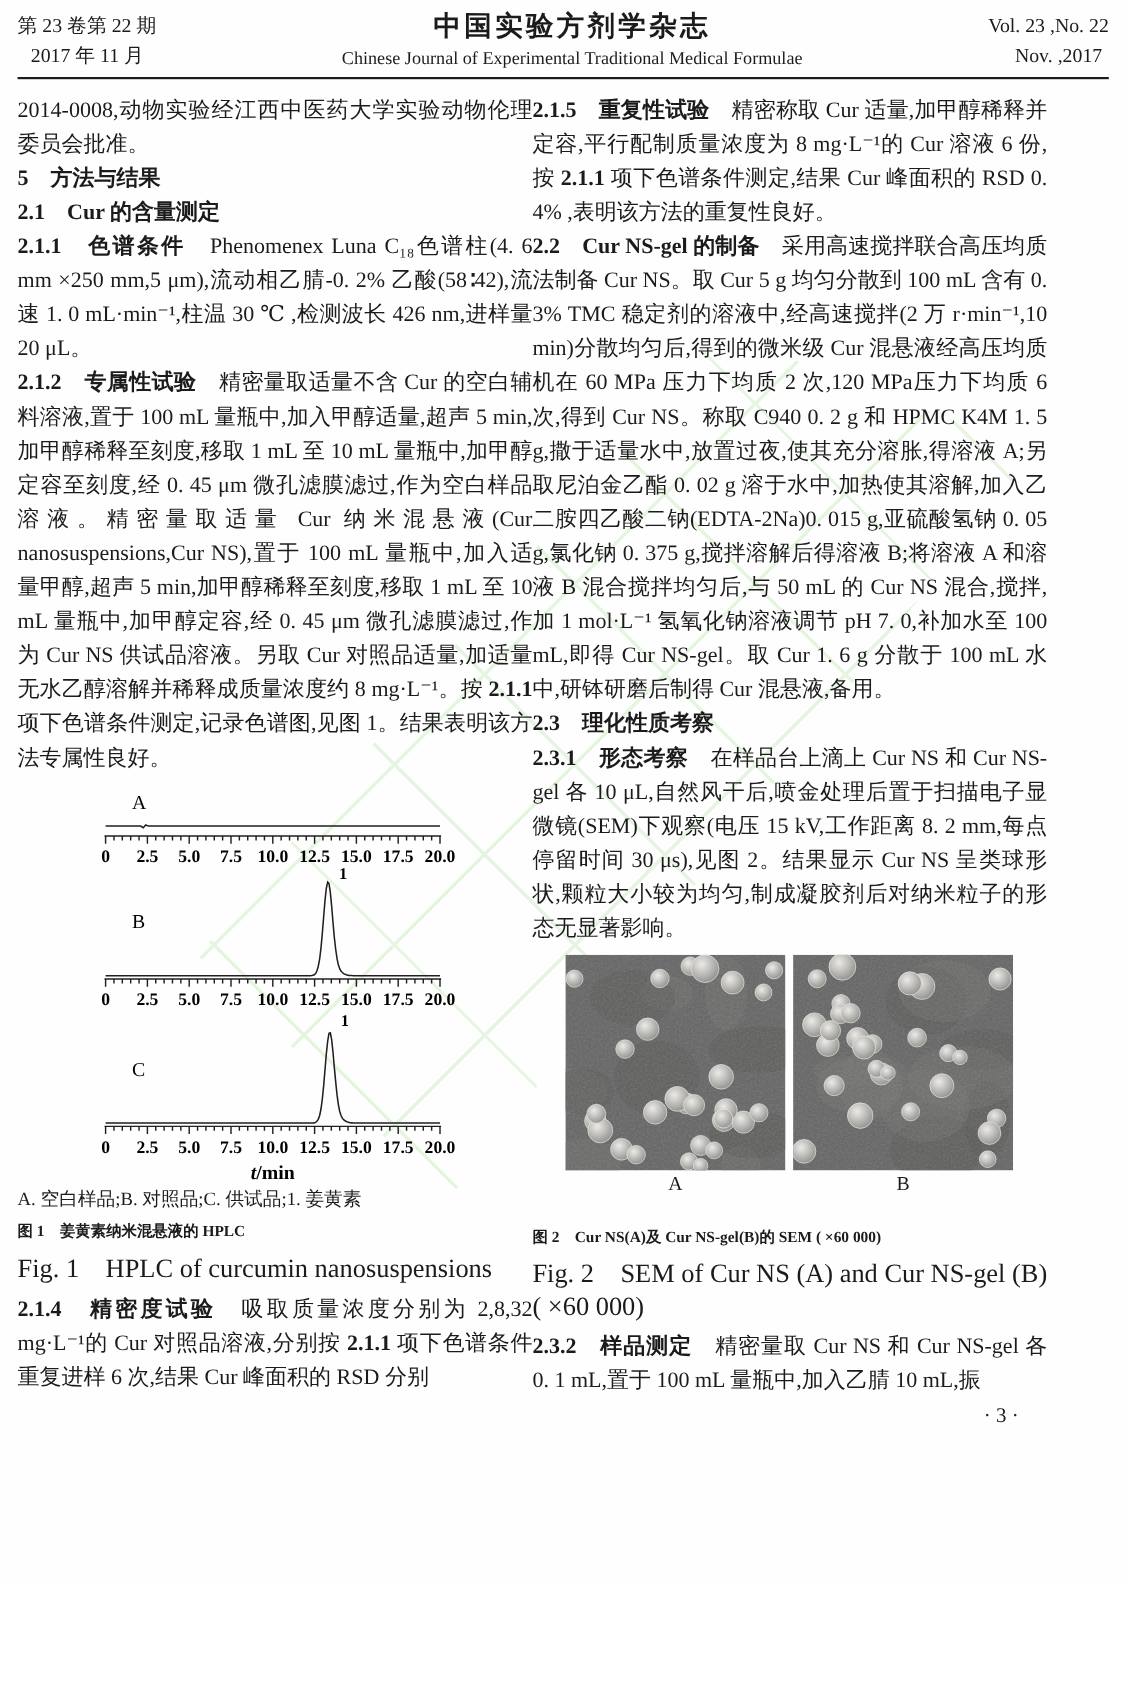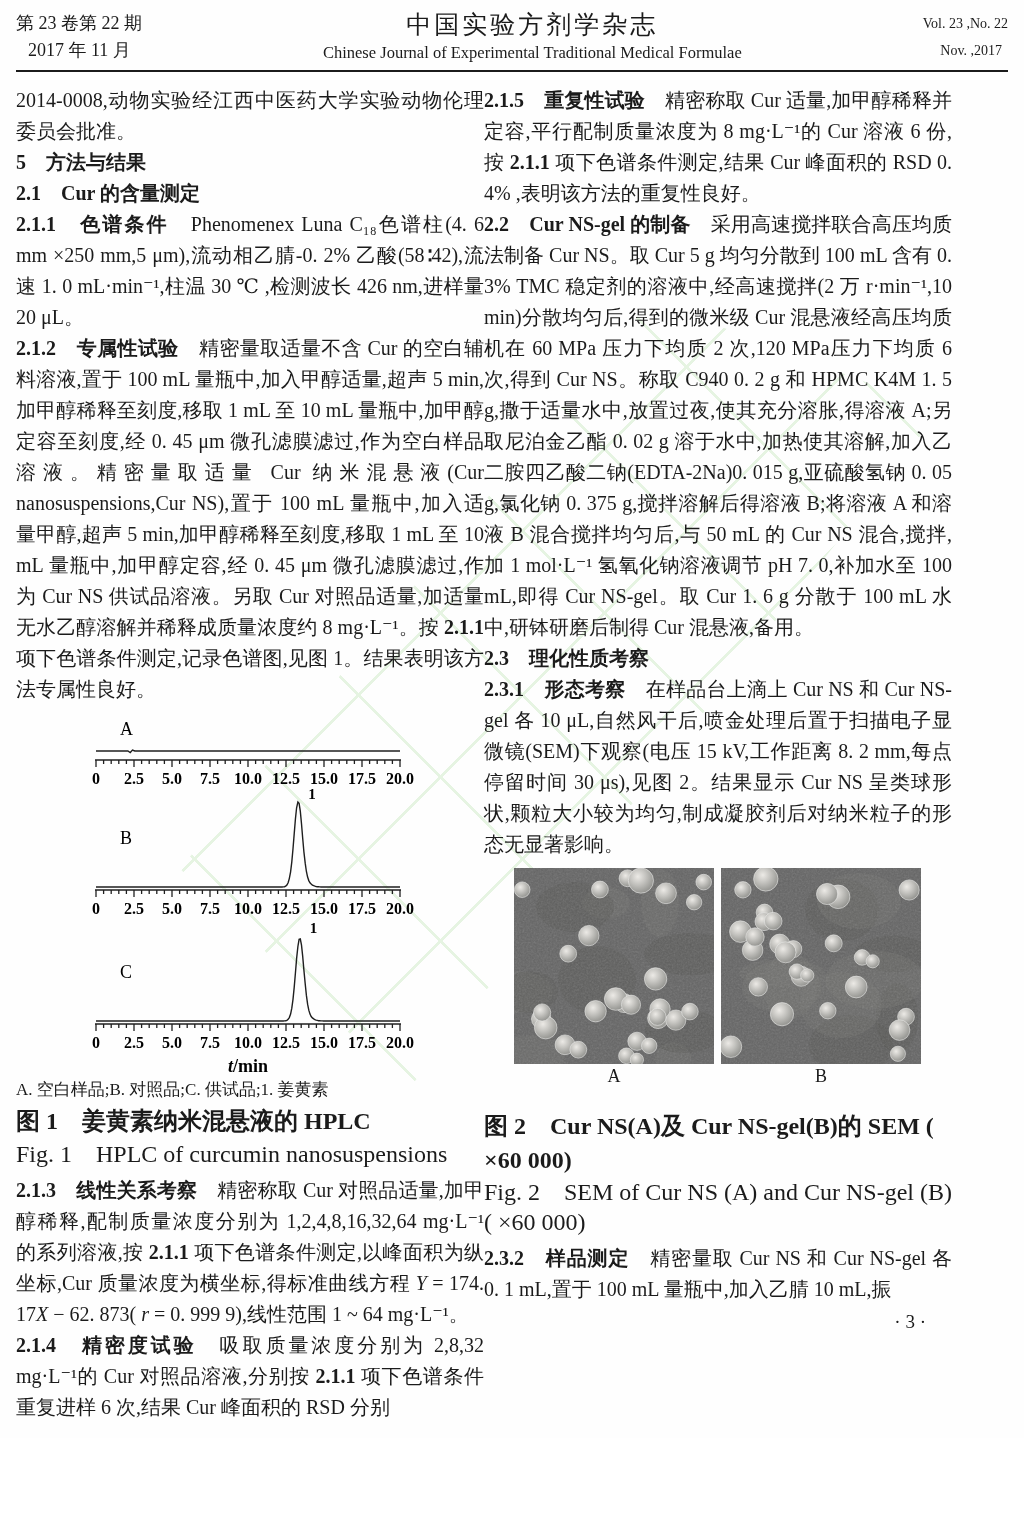--- a/index.html
+++ b/index.html
@@ -11,42 +11,42 @@
   .watermark{position:absolute;left:180px;top:300px;width:760px;height:790px;opacity:.5;pointer-events:none;z-index:0;
     background:
       repeating-linear-gradient(45deg,transparent 0 56px,#cde9c6 56px 59px,transparent 59px 116px),
       repeating-linear-gradient(135deg,transparent 0 56px,#cde9c6 56px 59px,transparent 59px 116px);
     clip-path:polygon(0% 72%,62% 0%,100% 14%,30% 100%);}
 
   .hdr{display:flex;justify-content:space-between;align-items:flex-start;position:relative;z-index:2}
   .hdr-left{font-size:18px;line-height:27px;white-space:nowrap}
   .hdr-left .l2{padding-left:12px}
   .hdr-center{text-align:center;flex:1;padding:0 10px}
-  .hdr-center .cn{font-size:25px;font-weight:400;letter-spacing:3px;line-height:30px}
+  .hdr-center .cn{font-size:25px;font-weight:700;letter-spacing:3px;line-height:30px}
   .hdr-center .en{font-size:16.5px;line-height:25px;white-space:nowrap}
-  .hdr-right{font-size:14px;line-height:27px;text-align:right;white-space:nowrap}
+  .hdr-right{font-size:18px;line-height:27px;text-align:right;white-space:nowrap}
   .hdr-right .l2{padding-right:6px}
   .rule{border-top:2.5px solid #1b1b1b;margin-top:5px;position:relative;z-index:2}
 
   .columns{display:flex;margin-top:13px;position:relative;z-index:1}
   .col{width:468px;font-size:20px;line-height:31px}
   .col p{text-align:justify;text-justify:inter-ideograph}
   b{font-weight:700}
 
   figure{margin:0}
   .fig1{margin:12px 0 0 0}
   .fig1 svg{display:block;width:462px;height:358px}
   .trace{fill:none;stroke:#1f1f1f;stroke-width:1.4}
   .ax{stroke:#1f1f1f;stroke-width:1.3}
   .tick{font-size:16px;font-weight:700;text-anchor:middle;font-family:"Liberation Serif",serif}
   .plabel{font-size:18px;font-family:"Liberation Serif",serif}
   .pknum{font-size:15px;font-weight:700}
   .xlab{font-size:18px;font-weight:700;text-anchor:middle}
   .fig-note{font-size:17px;line-height:26px;margin-top:2px}
-  .fig-cap-cn{font-size:24px;font-weight:700;line-height:36px}
+  .fig-cap-cn{font-size:14px;font-weight:700;line-height:36px}
   .fig-cap-en{font-size:24px;font-weight:400;line-height:30px;margin-bottom:6px}
 
   .fig2{margin-top:8px}
   .sem-row{display:flex;gap:7px;margin-left:30px}
   .sem-wrap{text-align:center}
   .sem{width:200px;height:196px;display:block}
   .sem-label{font-size:18px;line-height:25px}
   .fig2 .fig-cap-cn{line-height:34px;margin-top:20px}
 
   .pagenum{text-align:right;font-size:19px;line-height:30px;padding-right:26px;margin-top:2px}
@@ -247,21 +247,20 @@
             <text x="346" y="331" class="tick">17.5</text>
             <text x="384" y="331" class="tick">20.0</text>
             <text x="232" y="355" class="xlab"><tspan font-style="italic">t</tspan><tspan>/min</tspan></text>
           </svg>
         <div class="fig-note">A. 空白样品;B. 对照品;C. 供试品;1. 姜黄素</div>
         <div class="fig-cap-cn">图 1　姜黄素纳米混悬液的 HPLC</div>
         <div class="fig-cap-en">Fig. 1　HPLC of curcumin nanosuspensions</div>
       </figure>
 
       <div>
-          <p><b>2.1.3　线性关系考察</b>　精密称取 Cur 对照品适量,加甲醇稀释,配制质量浓度分别为 1,2,4,8,16,32,64 mg·L⁻¹ 的系列溶液,按 <b>2.1.1</b> 项下色谱条件测定,以峰面积为纵坐标,Cur 质量浓度为横坐标,得标准曲线方程 <i>Y</i> = 174. 17<i>X</i> − 62. 873( <i>r</i> = 0. 999 9),线性范围 1 ~ 64 mg·L⁻¹。</p>
           <p><b>2.1.4　精密度试验</b>　吸取质量浓度分别为 2,8,32 mg·L⁻¹的 Cur 对照品溶液,分别按 <b>2.1.1</b> 项下色谱条件重复进样 6 次,结果 Cur 峰面积的 RSD 分别</p>
         </div>
     </div>
 
     <div class="col">
       <div>
           <p><b>2.1.5　重复性试验</b>　精密称取 Cur 适量,加甲醇稀释并定容,平行配制质量浓度为 8 mg·L⁻¹的 Cur 溶液 6 份,按 <b>2.1.1</b> 项下色谱条件测定,结果 Cur 峰面积的 RSD 0. 4% ,表明该方法的重复性良好。</p>
           <p><b>2.2　Cur NS-gel 的制备</b>　采用高速搅拌联合高压均质法制备 Cur NS。取 Cur 5 g 均匀分散到 100 mL 含有 0. 3% TMC 稳定剂的溶液中,经高速搅拌(2 万 r·min⁻¹,10 min)分散均匀后,得到的微米级 Cur 混悬液经高压均质机在 60 MPa 压力下均质 2 次,120 MPa压力下均质 6 次,得到 Cur NS。称取 C940 0. 2 g 和 HPMC K4M 1. 5 g,撒于适量水中,放置过夜,使其充分溶胀,得溶液 A;另取尼泊金乙酯 0. 02 g 溶于水中,加热使其溶解,加入乙二胺四乙酸二钠(EDTA-2Na)0. 015 g,亚硫酸氢钠 0. 05 g,氯化钠 0. 375 g,搅拌溶解后得溶液 B;将溶液 A 和溶液 B 混合搅拌均匀后,与 50 mL 的 Cur NS 混合,搅拌,加 1 mol·L⁻¹ 氢氧化钠溶液调节 pH 7. 0,补加水至 100 mL,即得 Cur NS-gel。取 Cur 1. 6 g 分散于 100 mL 水中,研钵研磨后制得 Cur 混悬液,备用。</p>
           <p><b>2.3　理化性质考察</b></p>
           <p><b>2.3.1　形态考察</b>　在样品台上滴上 Cur NS 和 Cur NS-gel 各 10 μL,自然风干后,喷金处理后置于扫描电子显微镜(SEM)下观察(电压 15 kV,工作距离 8. 2 mm,每点停留时间 30 μs),见图 2。结果显示 Cur NS 呈类球形状,颗粒大小较为均匀,制成凝胶剂后对纳米粒子的形态无显著影响。</p>

